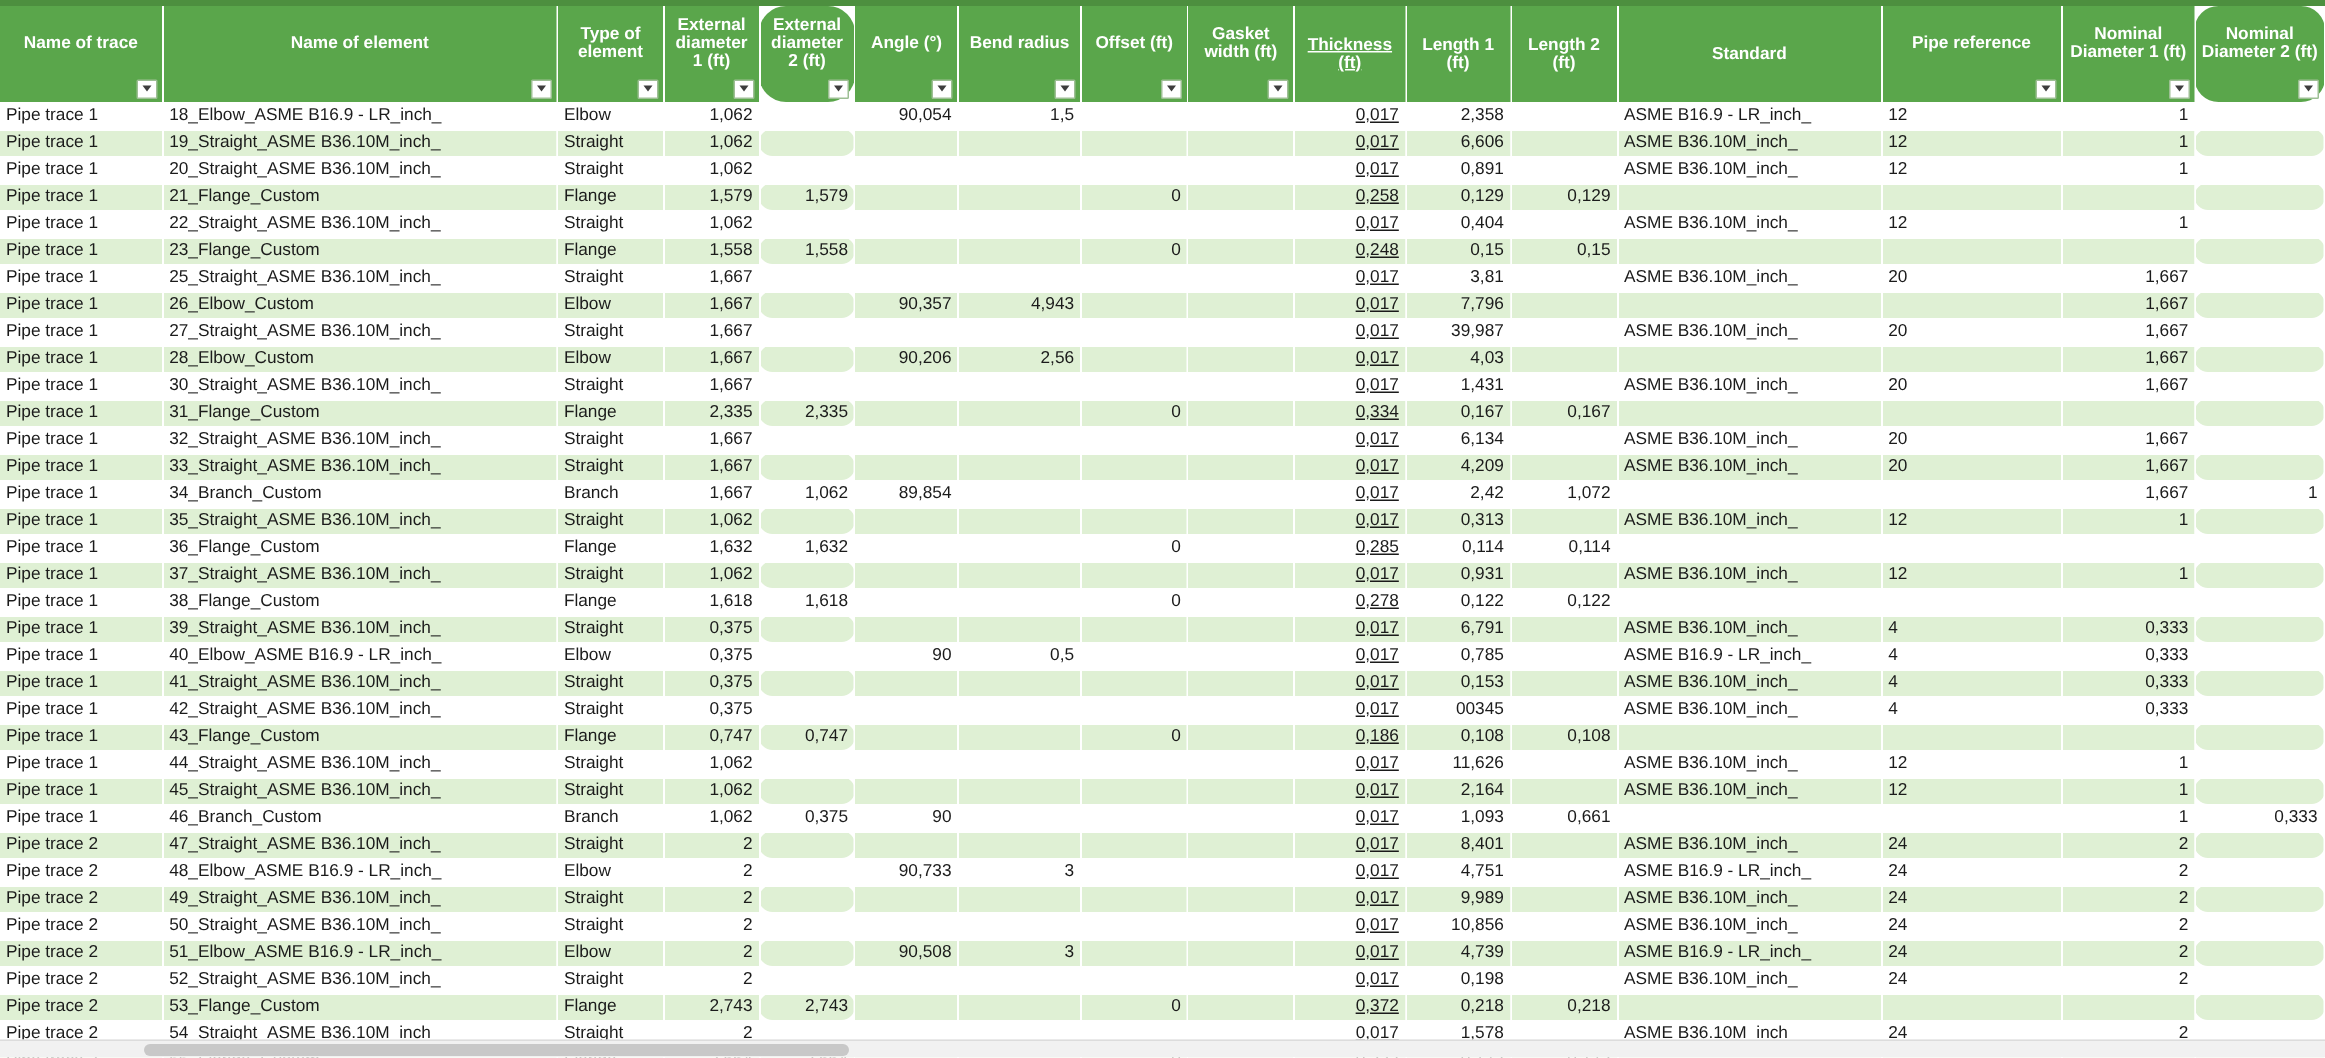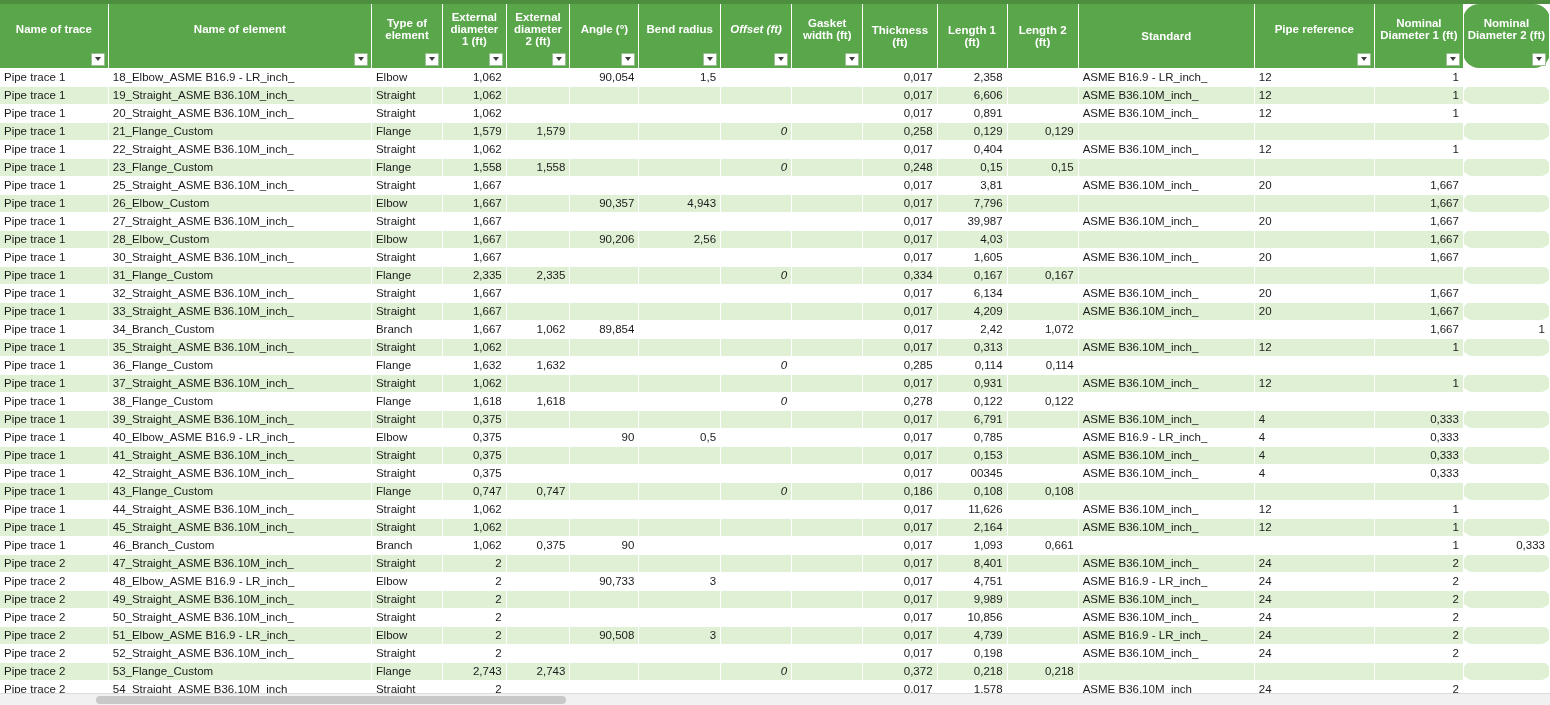--- a/index.html
+++ b/index.html
@@ -70,26 +70,26 @@
     overflow: hidden;
   }
   tr.odd td { background: #ffffff; }
   tr.even td { background: #dff0d4; }
   td.c-left { text-align: left; }
   td.c-right { text-align: right; }
   .colA { width: 102px; }
   .colB { width: 248px; margin-top: 14px; }
   .colC { width: 67px; }
   .colD { width: 60px; }
-  .colE { width: 60px; }
+  .colE { width: 60px; border-radius: 18px; }
   .colF { width: 65px; }
   .colG { width: 77px; }
-  .colH { width: 67px; font-style: italic; }
+  .colH { width: 67px; }
   .colI { width: 67px; }
-  .colJ { width: 70px; }
+  .colJ { width: 70px; text-decoration: underline; }
   .colK { width: 66px; }
   .colL { width: 67px; }
   .colM { width: 166px; }
   .colN { width: 113px; margin-top: 44px; }
   .colO { width: 84px; }
   .colP { width: 81px; border-radius: 16px; }
   .hscroll {
     position: absolute;
     left: 0; bottom: 0;
     width: 1550px; height: 12px;
@@ -339,21 +339,21 @@
           <td class="colA c-left">Pipe trace 1</td>
           <td class="colB c-left">30_Straight_ASME B36.10M_inch_</td>
           <td class="colC c-left">Straight</td>
           <td class="colD c-right">1,667</td>
           <td class="colE c-right"></td>
           <td class="colF c-right"></td>
           <td class="colG c-right"></td>
           <td class="colH c-right"></td>
           <td class="colI c-right"></td>
           <td class="colJ c-right">0,017</td>
-          <td class="colK c-right">1,605</td>
+          <td class="colK c-right">1,431</td>
           <td class="colL c-right"></td>
           <td class="colM c-left">ASME B36.10M_inch_</td>
           <td class="colN c-left">20</td>
           <td class="colO c-right">1,667</td>
           <td class="colP c-right"></td>
         </tr>
         <tr class="even">
           <td class="colA c-left">Pipe trace 1</td>
           <td class="colB c-left">31_Flange_Custom</td>
           <td class="colC c-left">Flange</td>

